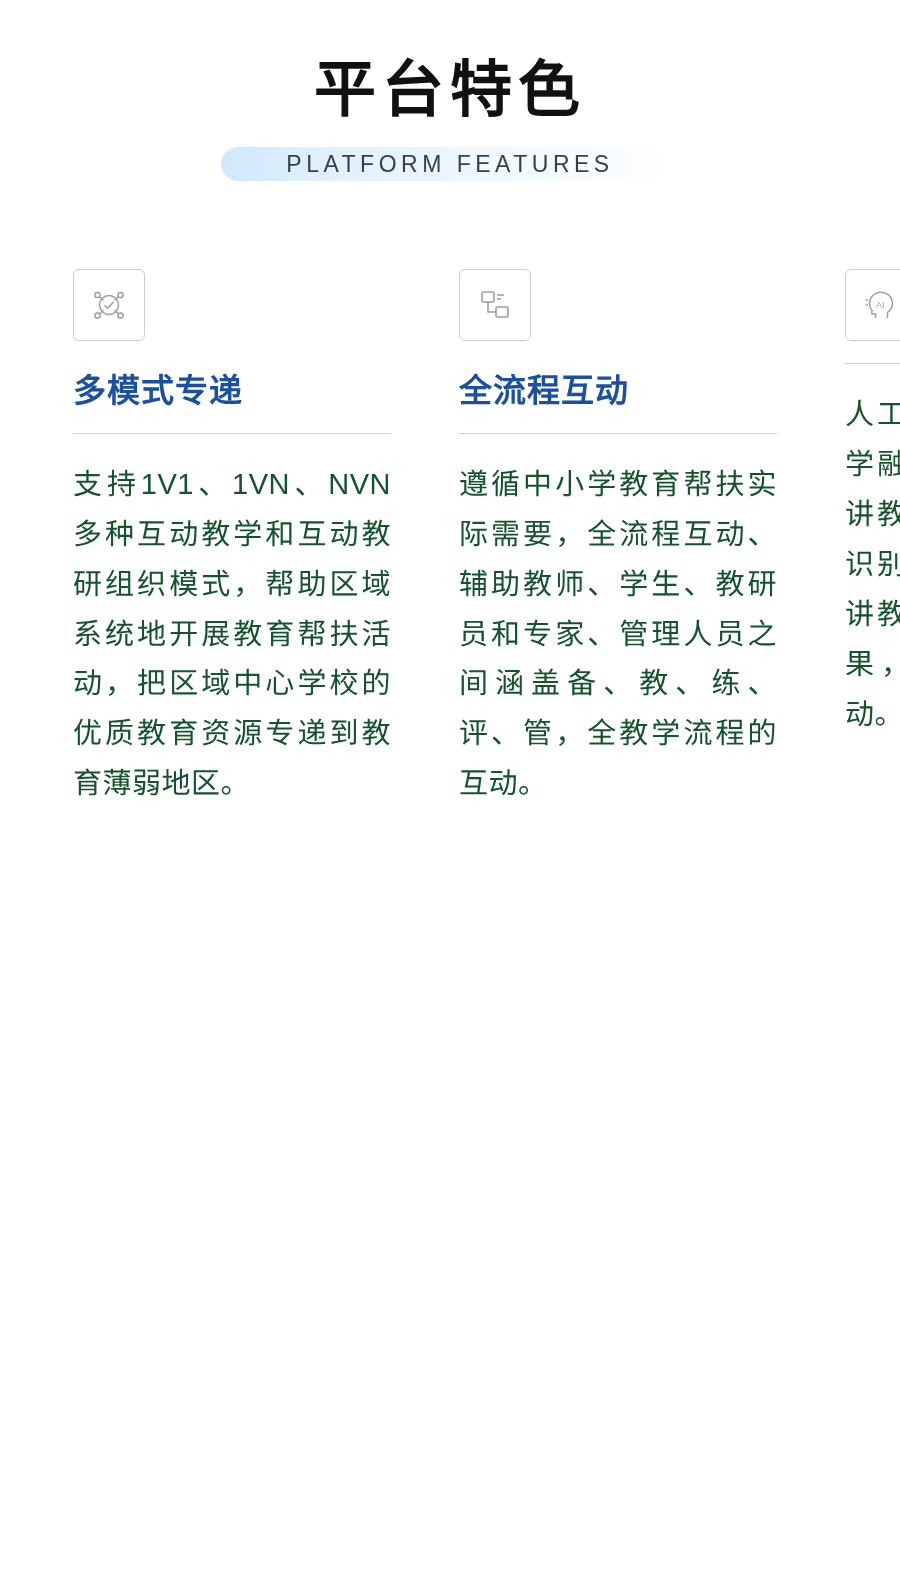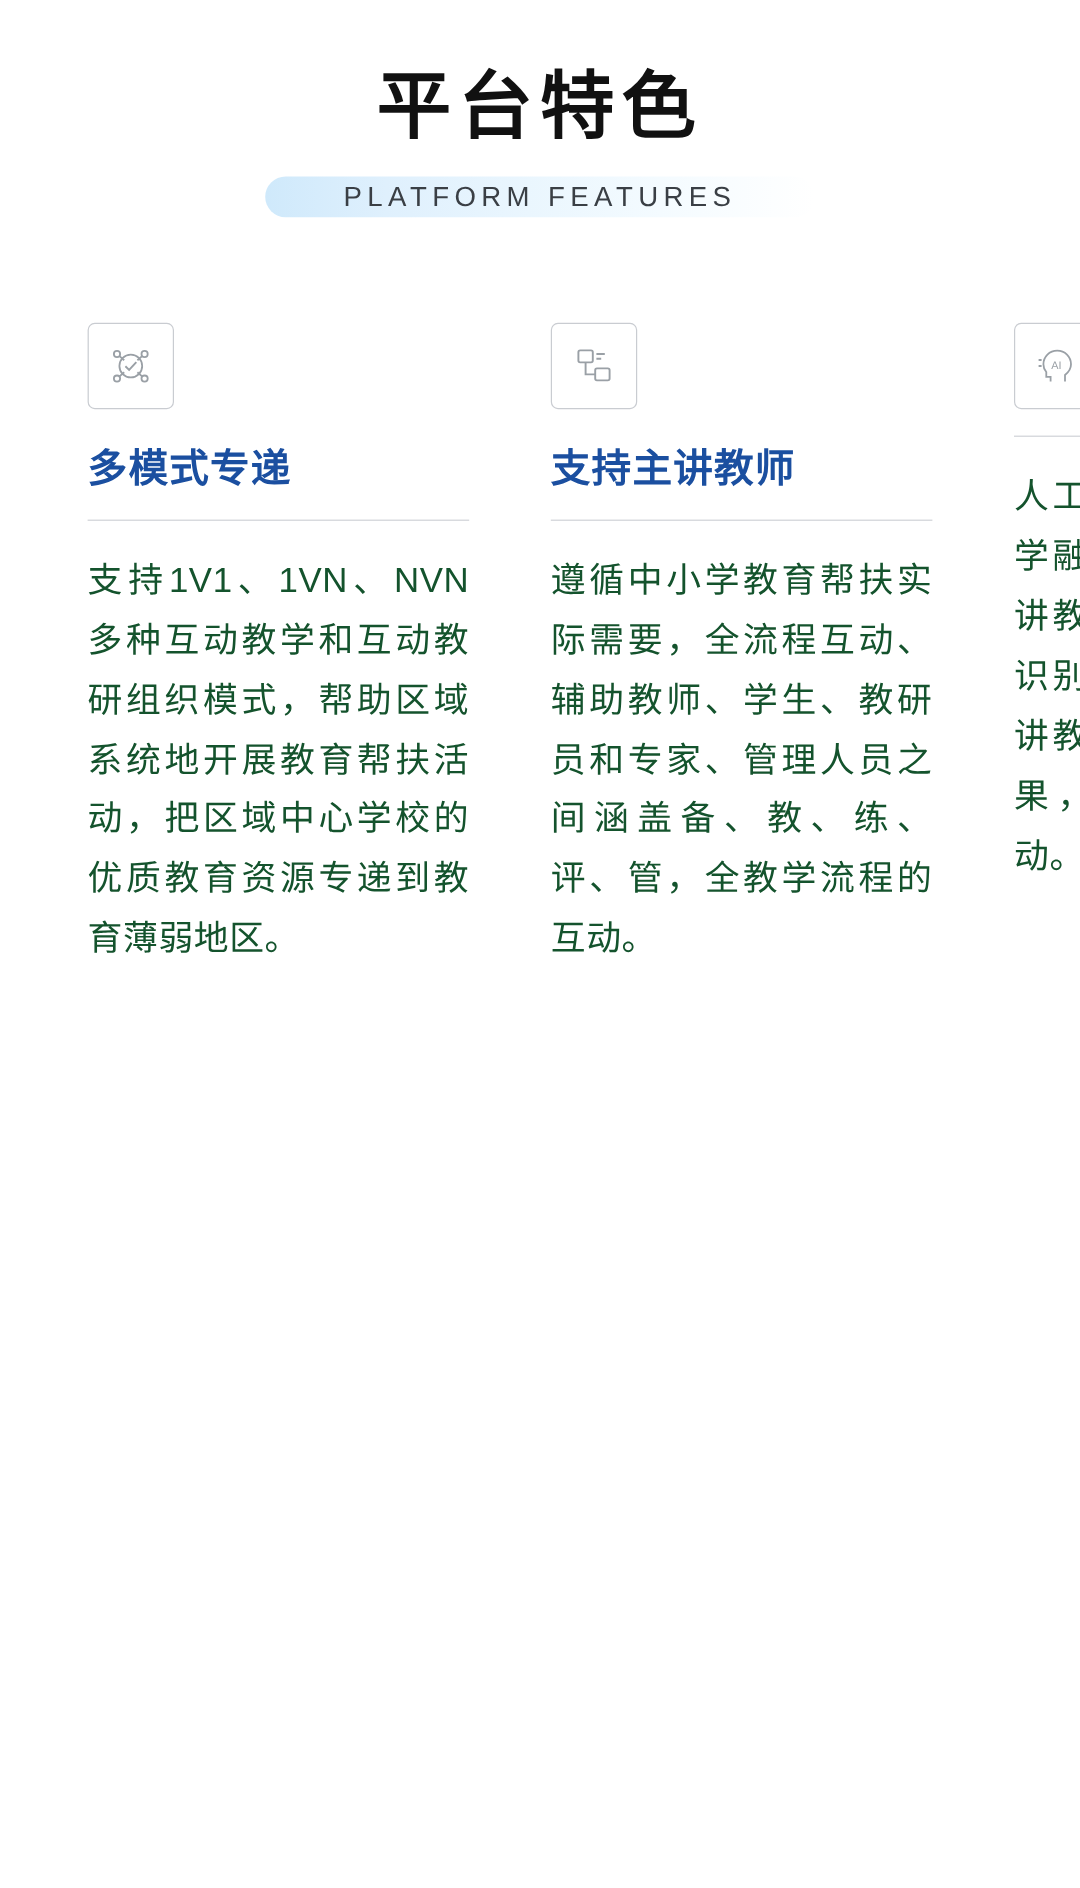--- a/index.html
+++ b/index.html
@@ -148,21 +148,21 @@
     <div class="card">
       <div class="icon-box">
         <svg width="38" height="38" viewBox="0 0 38 38" fill="none" stroke="#9aa0a6" stroke-width="1.6">
           <rect x="6" y="6" width="12" height="10" rx="1.5"></rect>
           <rect x="20" y="21" width="12" height="10" rx="1.5"></rect>
           <polyline points="12,16 12,26 20,26"></polyline>
           <line x1="21" y1="9" x2="28" y2="9"></line>
           <line x1="21" y1="13" x2="25" y2="13"></line>
         </svg>
       </div>
-      <div class="card-title">支持主讲教师</div>
+      <div class="card-title">全流程互动</div>
       <div class="divider"></div>
       <div class="card-body">遵循中小学教育帮扶实际需要，全流程互动、辅助教师、学生、教研员和专家、管理人员之间涵盖备、教、练、评、管，全教学流程的互动。</div>
     </div>
 
     <div class="card">
       <div class="icon-box">
         <svg width="38" height="38" viewBox="0 0 38 38" fill="none" stroke="#9aa0a6" stroke-width="1.5">
           <path d="M25.5 32 L25.5 26.5 C28.8 24 30.5 21 30.5 17.6 C30.5 11.2 25.4 6.2 19 6.2 C12.6 6.2 7.5 11.2 7.5 17.6 C7.5 20.2 8.4 22.3 9.9 24 L9.9 28 L13.5 28 L13.5 32"></path>
           <text x="14" y="21.5" font-size="9" fill="#9aa0a6" stroke="none" font-family="Liberation Sans, sans-serif">AI</text>
           <line x1="6" y1="14" x2="3.5" y2="14"></line>

